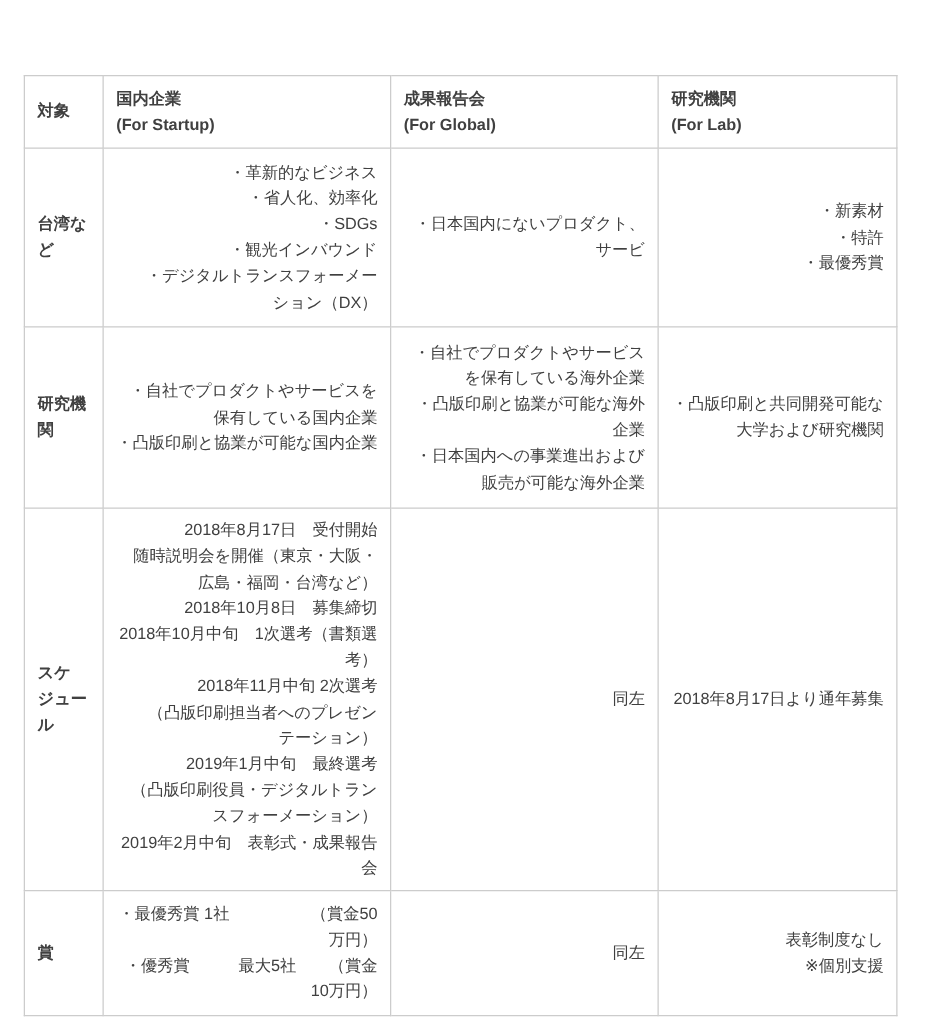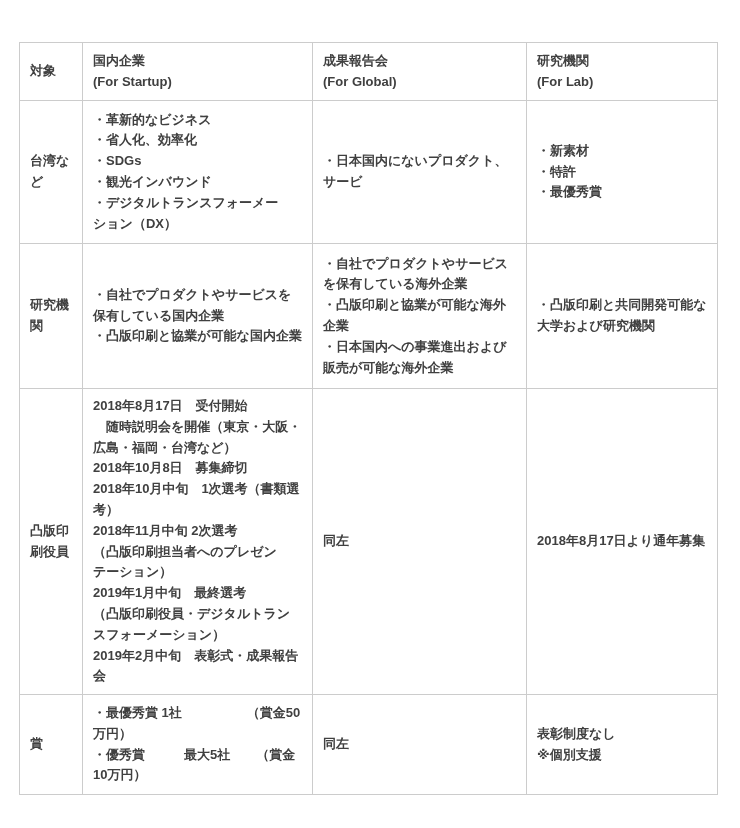--- a/index.html
+++ b/index.html
@@ -8,21 +8,21 @@
     background: #ffffff;
   }
   body {
     width: 740px;
     height: 828px;
     font-family: "Liberation Sans", "DejaVu Sans", sans-serif;
     color: #404040;
     box-sizing: border-box;
   }
   .page {
-    padding: 42px 23px 0 19px;
+    padding: 60px 23px 0 19px;
   }
   table.app-table {
     border-collapse: collapse;
     table-layout: fixed;
     width: 698px;
     background: #ffffff;
   }
   table.app-table th,
   table.app-table td {
     border: 1px solid #cccccc;
@@ -34,21 +34,22 @@
     white-space: pre-line;
     overflow-wrap: break-word;
     word-break: normal;
     line-break: strict;
     box-sizing: border-box;
   }
   table.app-table th {
     font-weight: bold;
   }
   table.app-table td {
-    font-weight: bold;
+    font-weight: normal;
+    text-align: right;
   }
   tr.r-header { height: 58px; }
   tr.r-theme  { height: 143px; }
   tr.r-qual   { height: 145px; }
   tr.r-sched  { height: 299px; }
   tr.r-award  { height: 100px; }
   col.c-label    { width: 63px; }
   col.c-domestic { width: 230px; }
   col.c-global   { width: 214px; }
   col.c-lab      { width: 191px; }
@@ -89,21 +90,21 @@
       <tr class="r-qual">
         <th>研究機関</th>
         <td>・自社でプロダクトやサービスを保有している国内企業
 ・凸版印刷と協業が可能な国内企業</td>
         <td>・自社でプロダクトやサービスを保有している海外企業
 ・凸版印刷と協業が可能な海外企業
 ・日本国内への事業進出および販売が可能な海外企業</td>
         <td>・凸版印刷と共同開発可能な大学および研究機関</td>
       </tr>
       <tr class="r-sched">
-        <th>凸版印刷役員</th>
+        <th>スケジュール</th>
         <td>2018年8月17日　受付開始
 　随時説明会を開催（東京・大阪・広島・福岡・台湾など）
 2018年10月8日　募集締切
 2018年10月中旬　1次選考（書類選考）
 2018年11月中旬 2次選考
 （凸版印刷担当者へのプレゼンテーション）
 2019年1月中旬　最終選考
 （凸版印刷役員・デジタルトランスフォーメーション）
 2019年2月中旬　表彰式・成果報告会</td>
         <td>同左</td>

